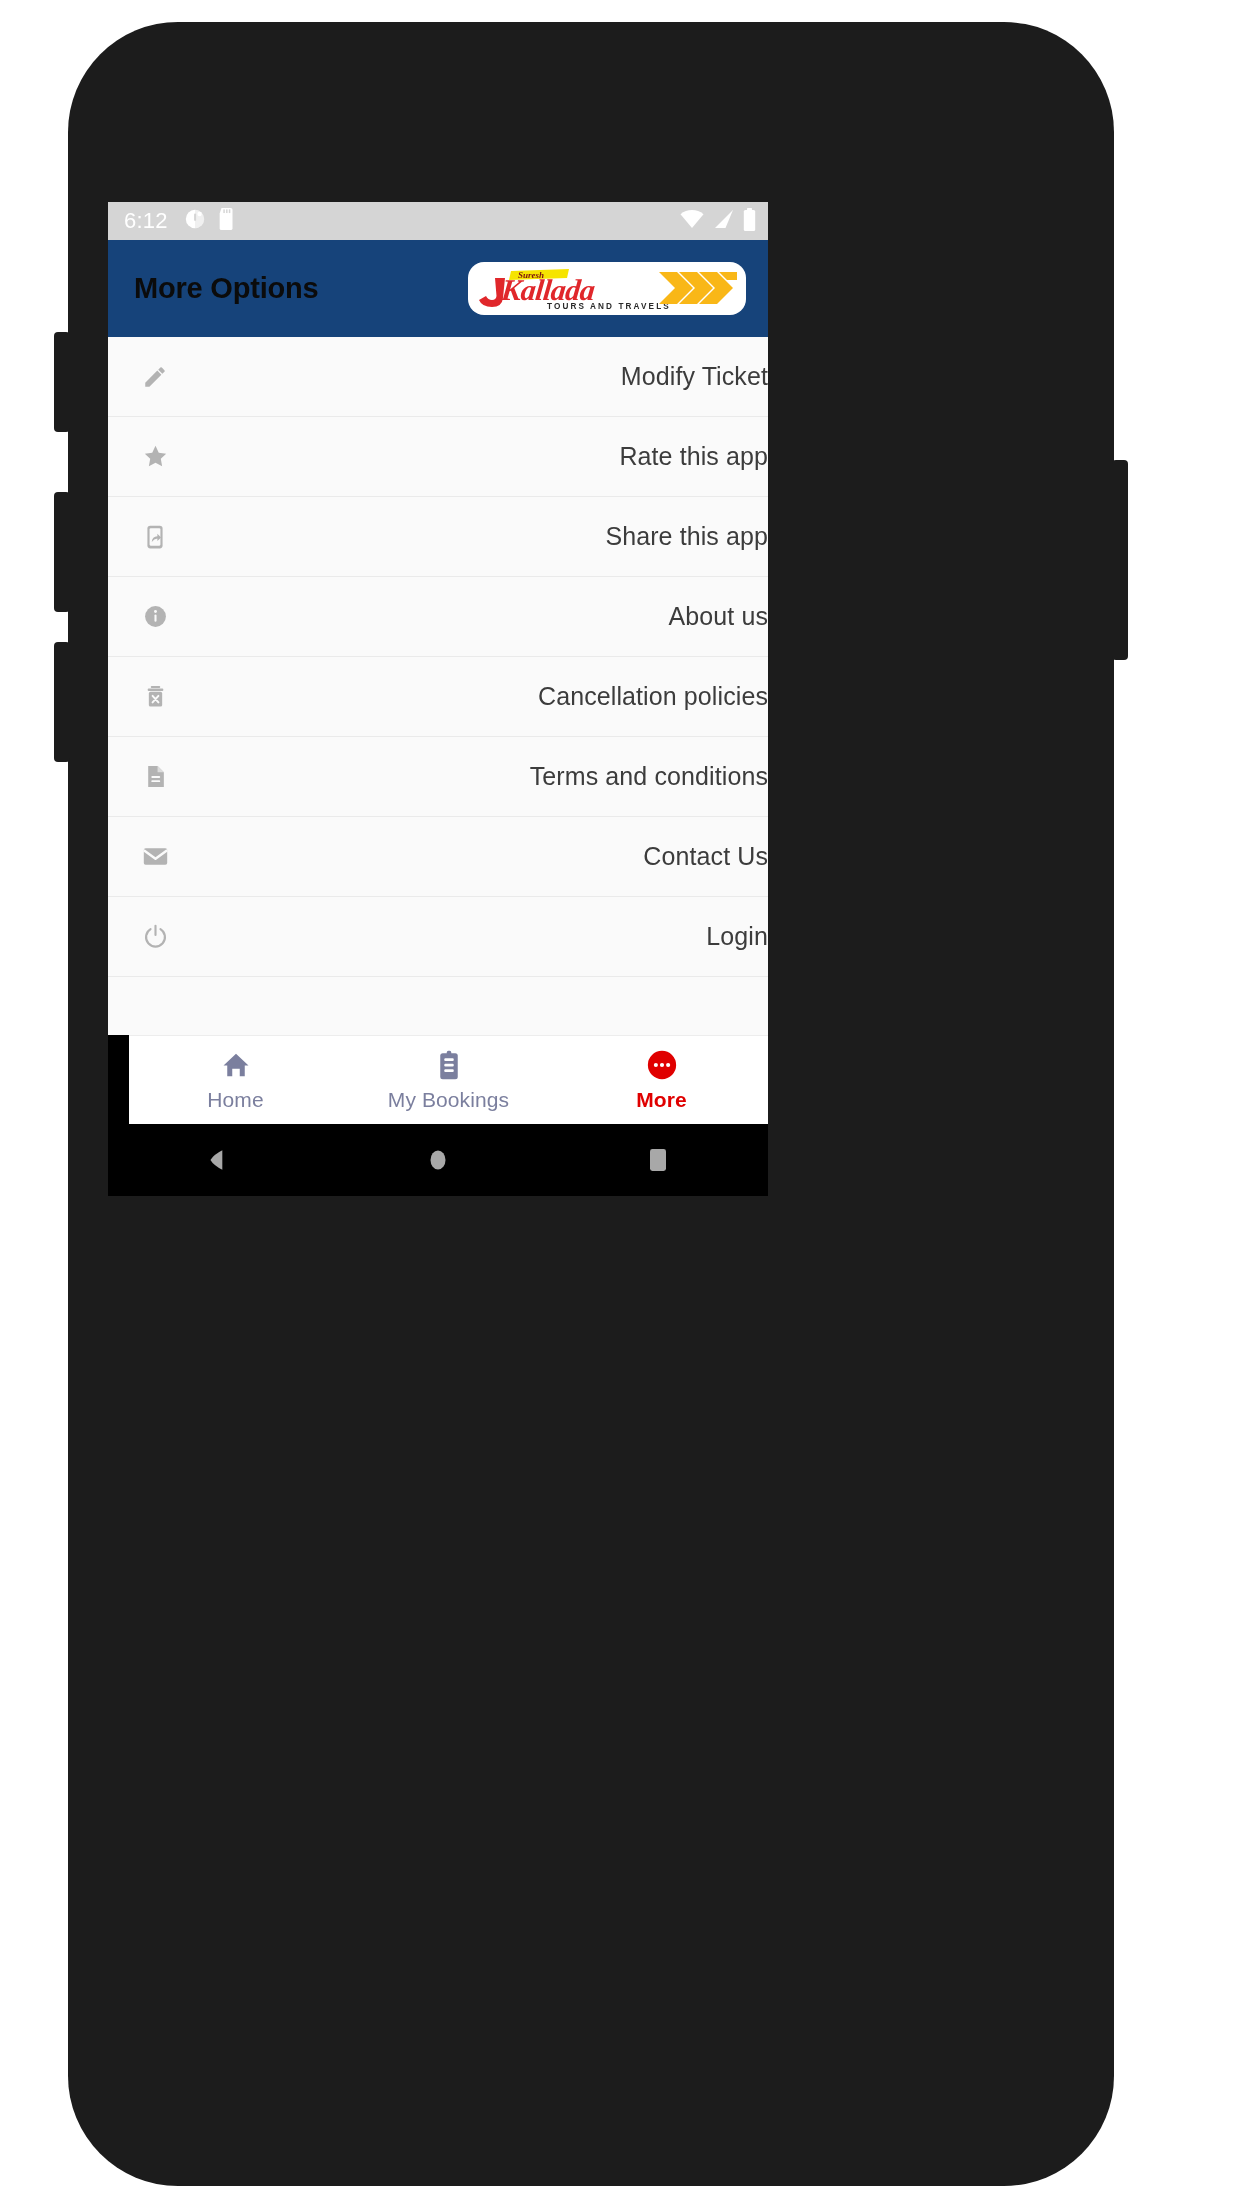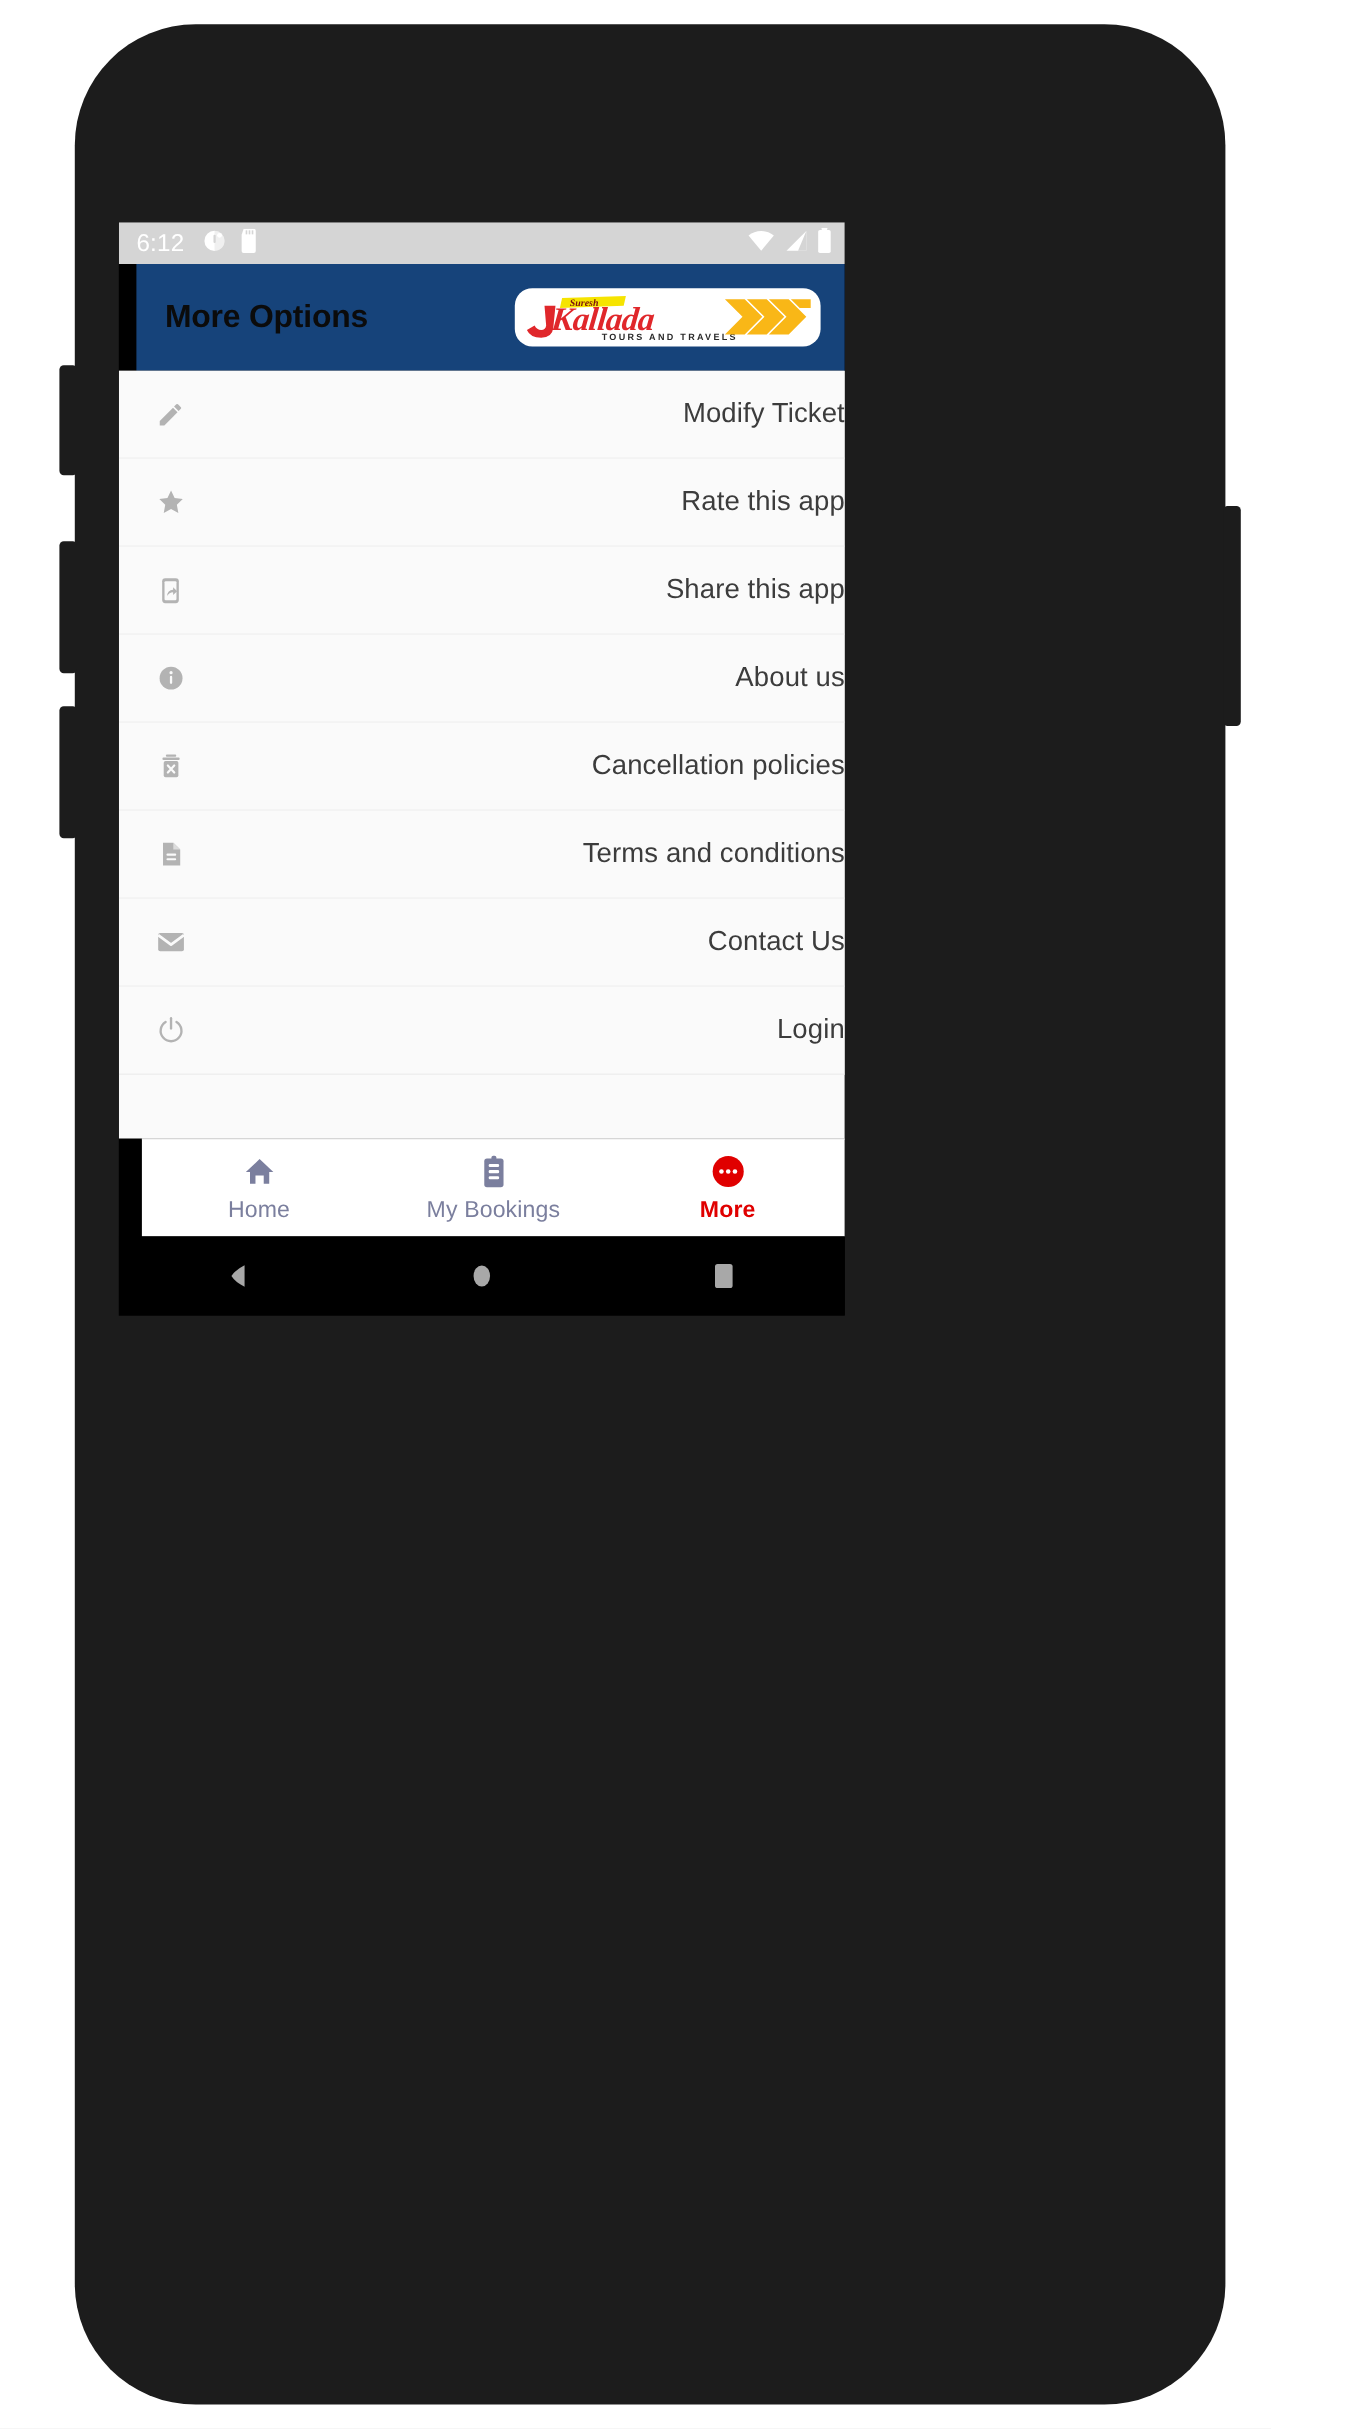--- a/index.html
+++ b/index.html
@@ -82,21 +82,20 @@
 
   
   .app-bar {
     height: 97px;
     background: #16437a;
     display: flex;
     align-items: center;
     padding: 0 22px 0 26px;
     box-sizing: border-box;
     flex-shrink: 0;
-    margin-left: 16px;
   }
   .app-title {
     color: #0b0b0b;
     font-size: 29px;
     font-weight: bold;
     letter-spacing: -0.2px;
     white-space: nowrap;
   }
   .app-bar-spacer { flex: 1; }
 

